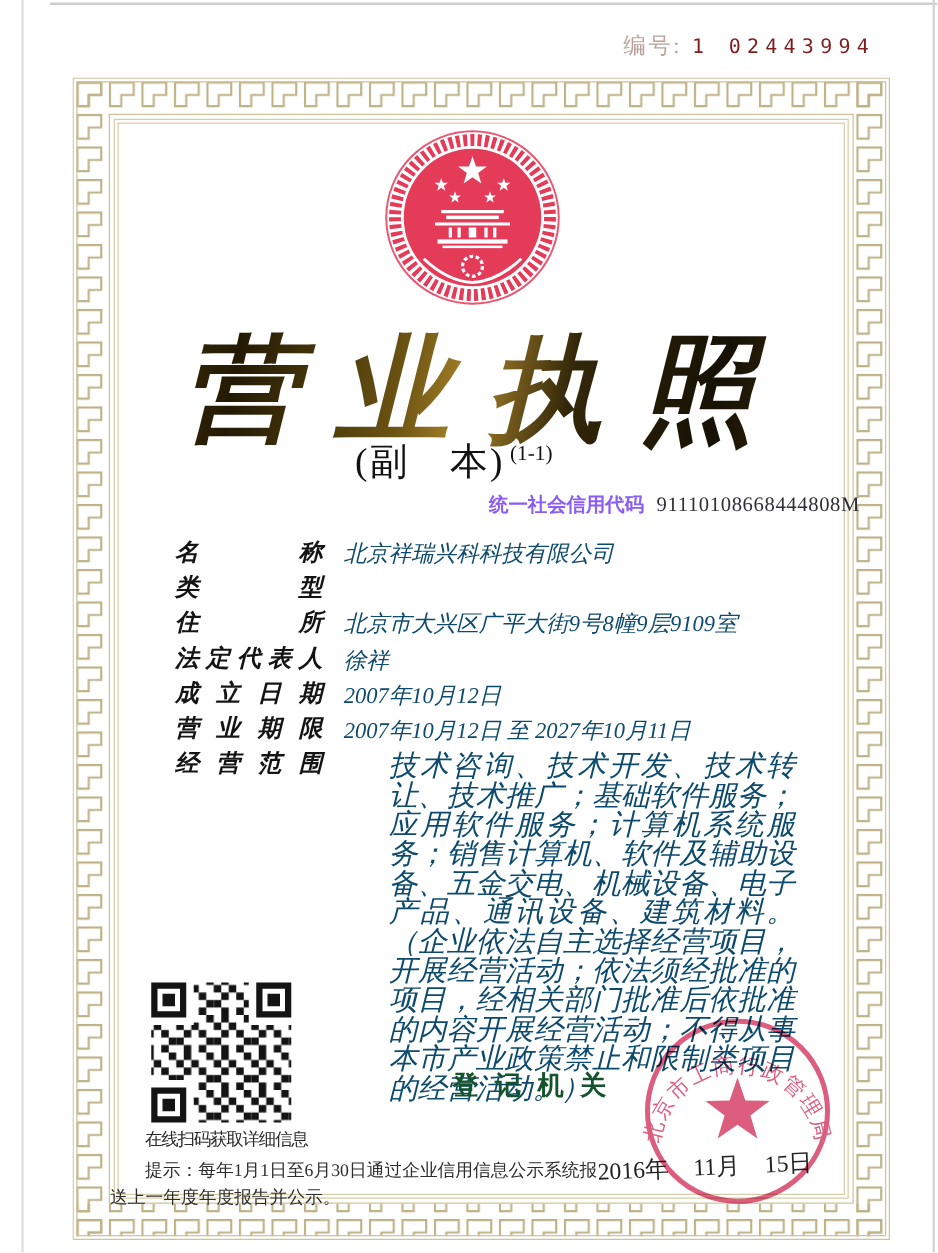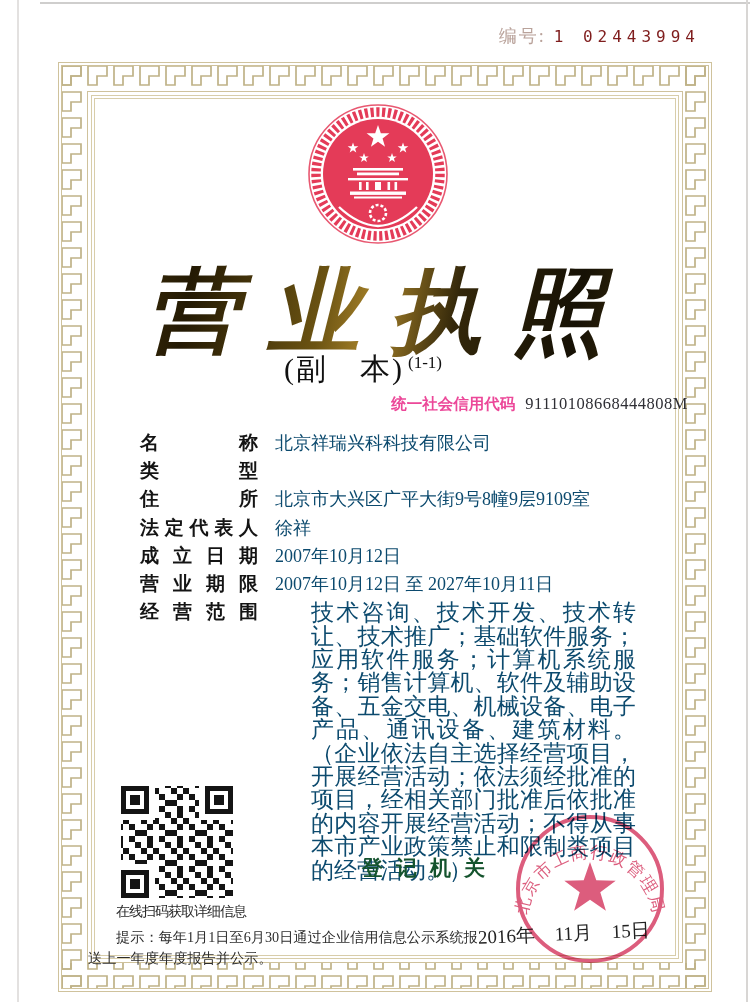--- a/index.html
+++ b/index.html
@@ -22,24 +22,24 @@
   .title{left:48px;top:250px;width:654px;text-align:center;
     font-family:"Liberation Sans","DejaVu Sans",sans-serif;
     font-weight:900;font-size:92px;letter-spacing:30px;text-indent:30px;
     background:linear-gradient(100deg,#57420f 0%,#241a04 22%,#6b5312 42%,#a8832a 50%,#33270a 62%,#161105 80%,#5a4512 100%);
     -webkit-background-clip:text;background-clip:text;color:transparent;font-style:italic;
   }
   .subtitle{left:36px;top:349px;width:654px;text-align:center;font-size:30px;color:#111;letter-spacing:2px;}
   .subtitle .sup{font-size:17px;position:relative;top:-11px;margin-left:4px;letter-spacing:0;}
   
   .credit{left:238px;top:394px;width:450px;text-align:right;white-space:nowrap;}
-  .credit .lbl{font-family:"Liberation Sans","DejaVu Sans",sans-serif;font-weight:bold;font-size:15.5px;color:#ec4899;}
+  .credit .lbl{font-family:"Liberation Sans","DejaVu Sans",sans-serif;font-weight:bold;font-size:15.5px;color:#8b5cf6;}
   .credit .val{font-size:16.5px;color:#2e2e34;letter-spacing:.5px;margin-left:6px;}
   
-  .fields{left:140px;top:432px;width:496px;}
+  .fields{left:140px;top:432px;width:496px;font-style:italic;}
   .row{display:flex;align-items:flex-start;margin-bottom:6.2px;}
   .f-label{
     flex:0 0 118px;width:118px;margin-right:17px;
     font-family:"Liberation Sans","DejaVu Sans",sans-serif;
     font-weight:bold;font-size:19px;line-height:22px;color:#141414;
     text-align:justify;text-align-last:justify;
   }
   .f-value{flex:1;font-size:18px;line-height:22px;color:#0c4a6e;}
   .f-value.scope{font-size:23px;line-height:23.4px;text-align:justify;margin-left:36px;}
   

